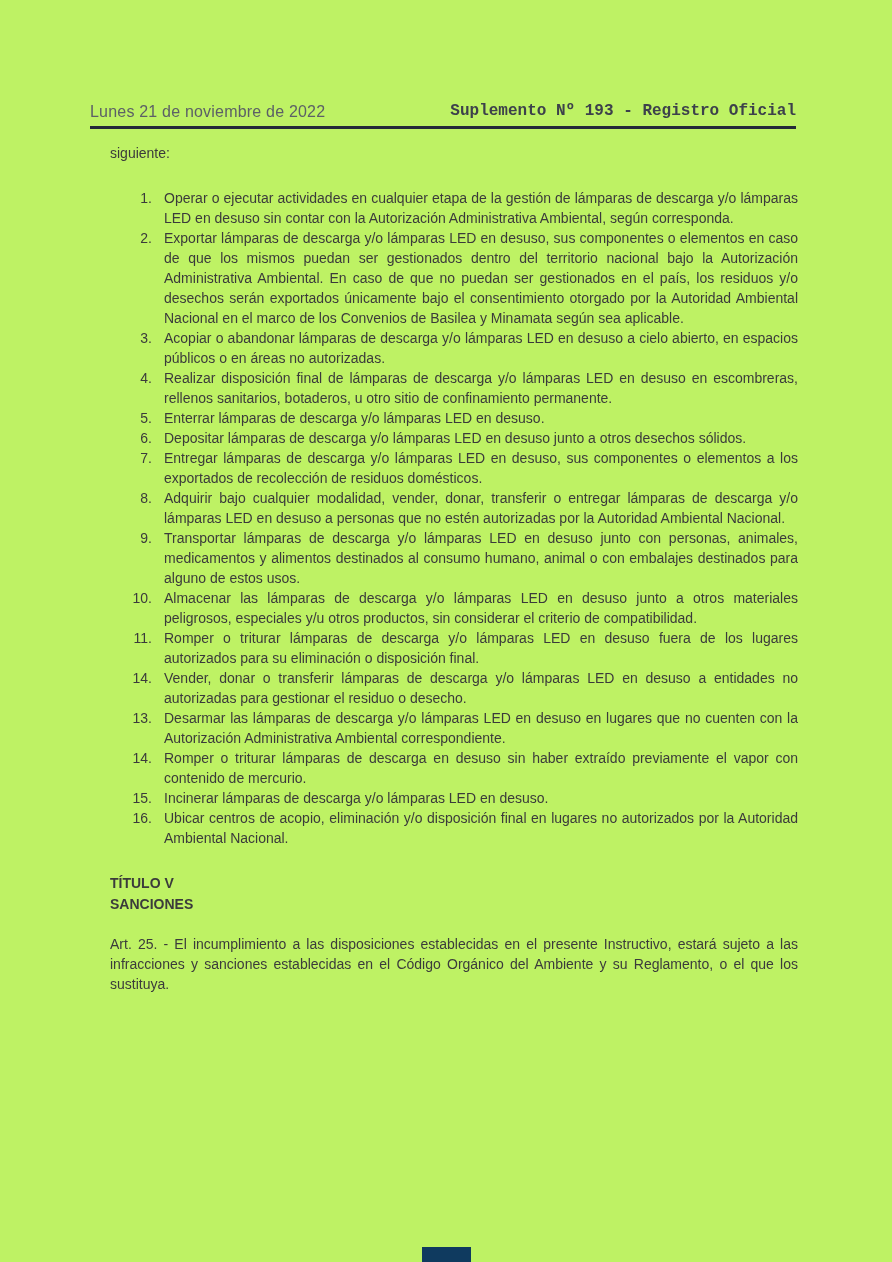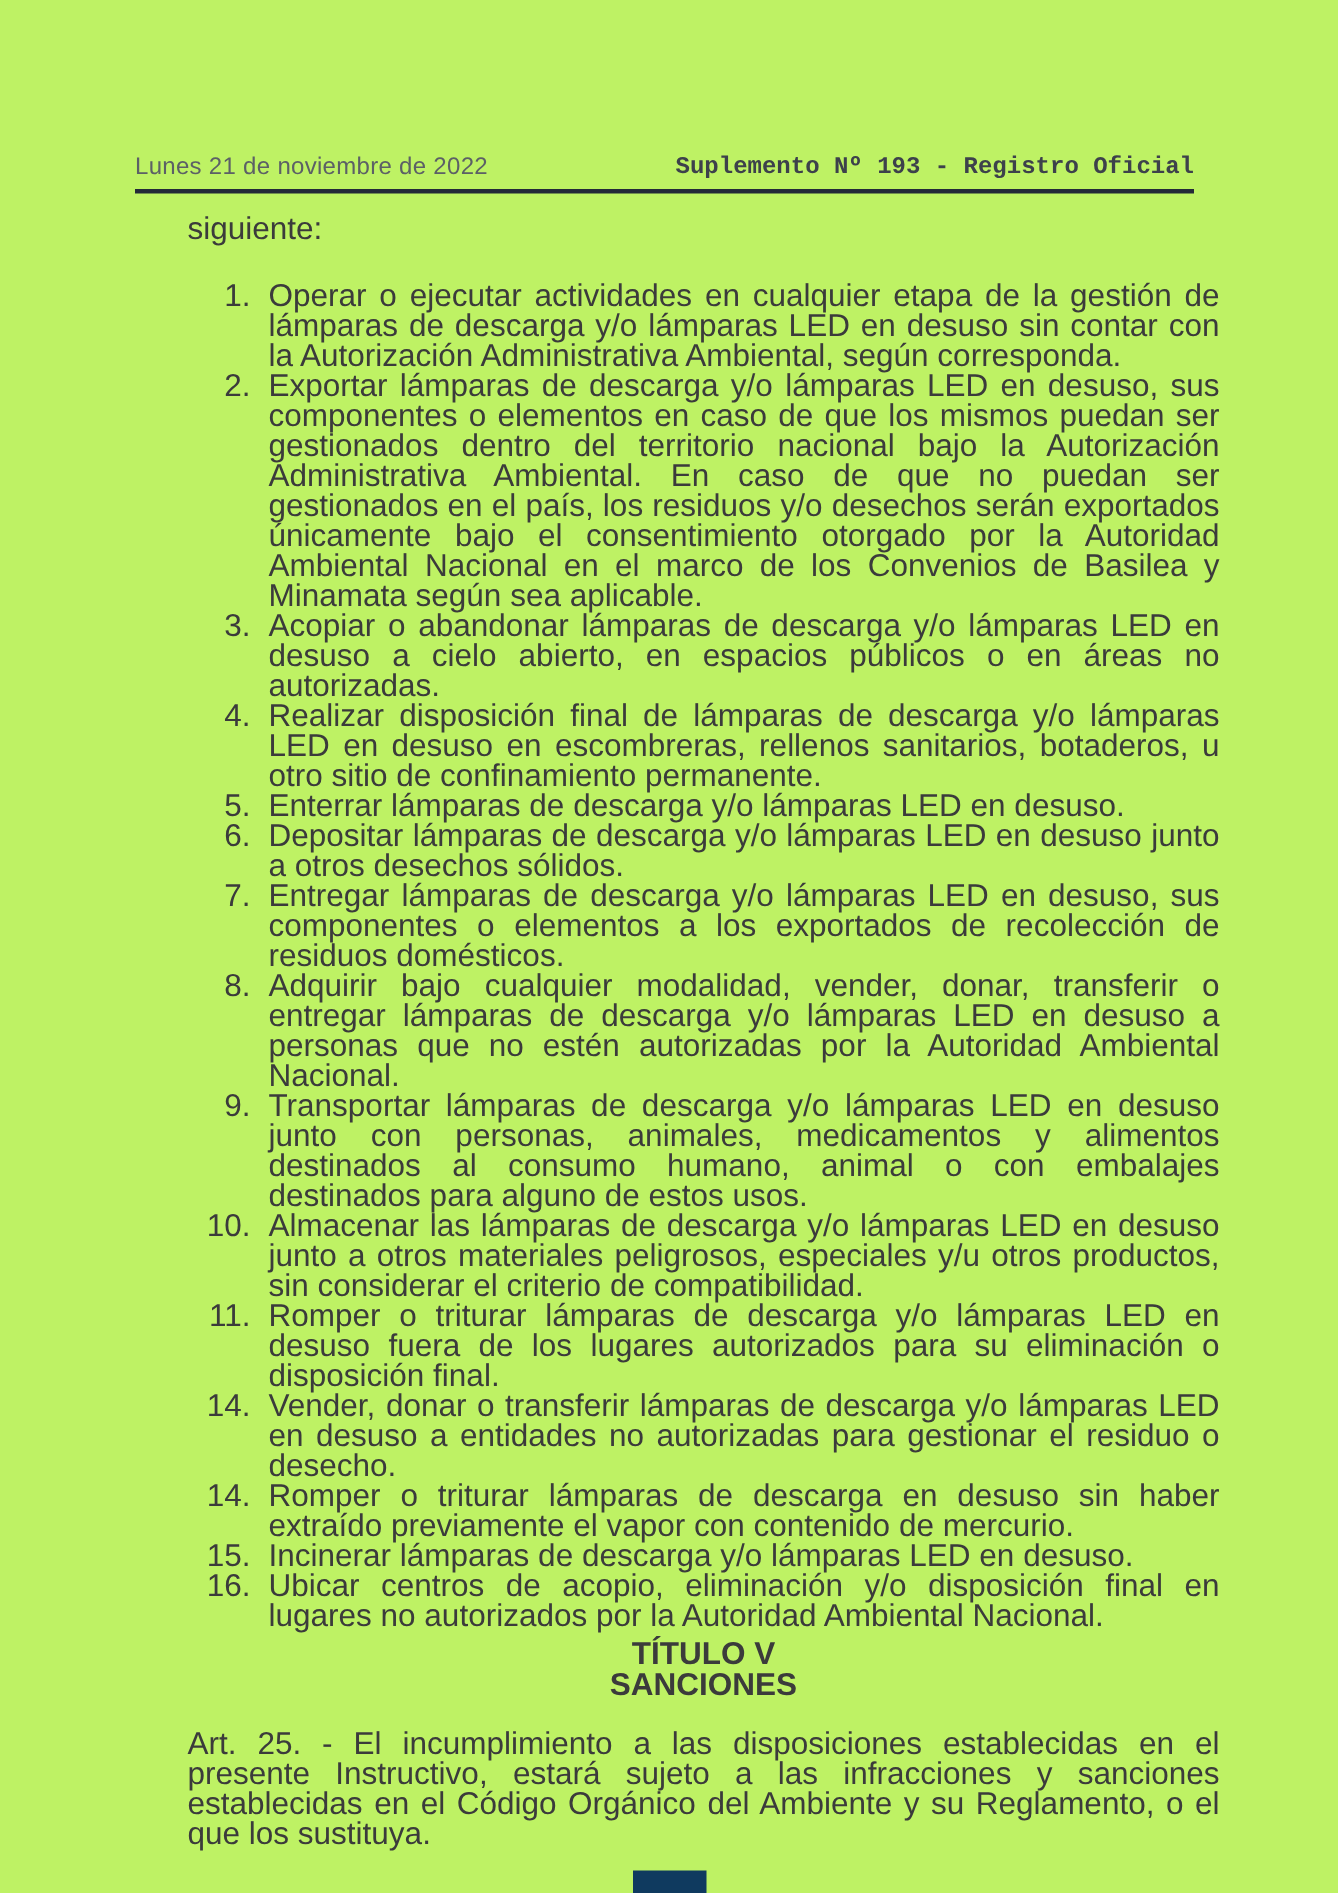--- a/index.html
+++ b/index.html
@@ -22,35 +22,35 @@
   .header-date{
     font-size:16px;line-height:19px;color:#5c6066;
     letter-spacing:.2px;
   }
   .header-edition{
     font-family:Liberation Mono, monospace;
     font-weight:bold;font-size:16px;line-height:19px;color:#3d414b;
   }
   
   .content{
-    position:absolute;left:125px;width:688px;top:143px;
-    font-size:21px;line-height:20px;
+    position:absolute;left:110px;width:688px;top:143px;
+    font-size:14px;line-height:20px;
   }
   .intro{margin:0 0 25px 0;}
   ol.prohibitions{list-style:none;margin:0;padding:0;}
   ol.prohibitions li{display:flex;}
   ol.prohibitions .num{
     flex:0 0 42px;text-align:right;white-space:nowrap;
   }
   ol.prohibitions .txt{
     flex:1;margin-left:12px;text-align:justify;
   }
   .section-heading{
-    margin-top:4px;
-    text-align:center;font-weight:bold;line-height:21px;
+    margin-top:25px;
+    font-weight:bold;line-height:21px;
   }
   .article{
     margin-top:19px;text-align:justify;
   }
   .article .lbl{font-weight:normal;}
   
   .page-number{
     position:absolute;top:1200px;left:0;width:100%;
     text-align:center;font-size:15px;color:#757575;
   }
@@ -115,20 +115,24 @@
         </li>
       <li>
           <span class="num">11.</span>
           <span class="txt">Romper o triturar lámparas de descarga y/o lámparas LED en desuso fuera de los lugares autorizados para su eliminación o disposición final.</span>
         </li>
       <li>
           <span class="num">14.</span>
           <span class="txt">Vender, donar o transferir lámparas de descarga y/o lámparas LED en desuso a entidades no autorizadas para gestionar el residuo o desecho.</span>
         </li>
       <li>
+          <span class="num">13.</span>
+          <span class="txt">Desarmar las lámparas de descarga y/o lámparas LED en desuso en lugares que no cuenten con la Autorización Administrativa Ambiental correspondiente.</span>
+        </li>
+      <li>
           <span class="num">14.</span>
           <span class="txt">Romper o triturar lámparas de descarga en desuso sin haber extraído previamente el vapor con contenido de mercurio.</span>
         </li>
       <li>
           <span class="num">15.</span>
           <span class="txt">Incinerar lámparas de descarga y/o lámparas LED en desuso.</span>
         </li>
       <li>
           <span class="num">16.</span>
           <span class="txt">Ubicar centros de acopio, eliminación y/o disposición final en lugares no autorizados por la Autoridad Ambiental Nacional.</span>

